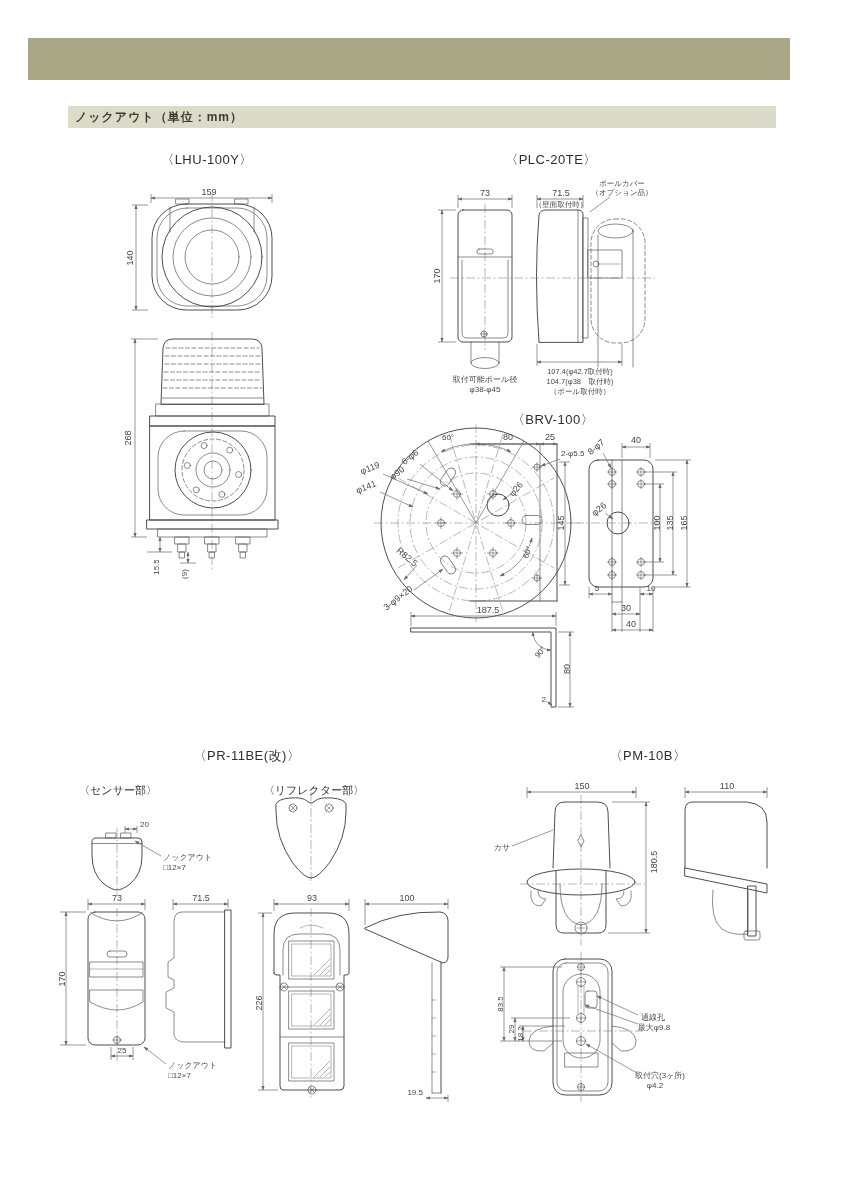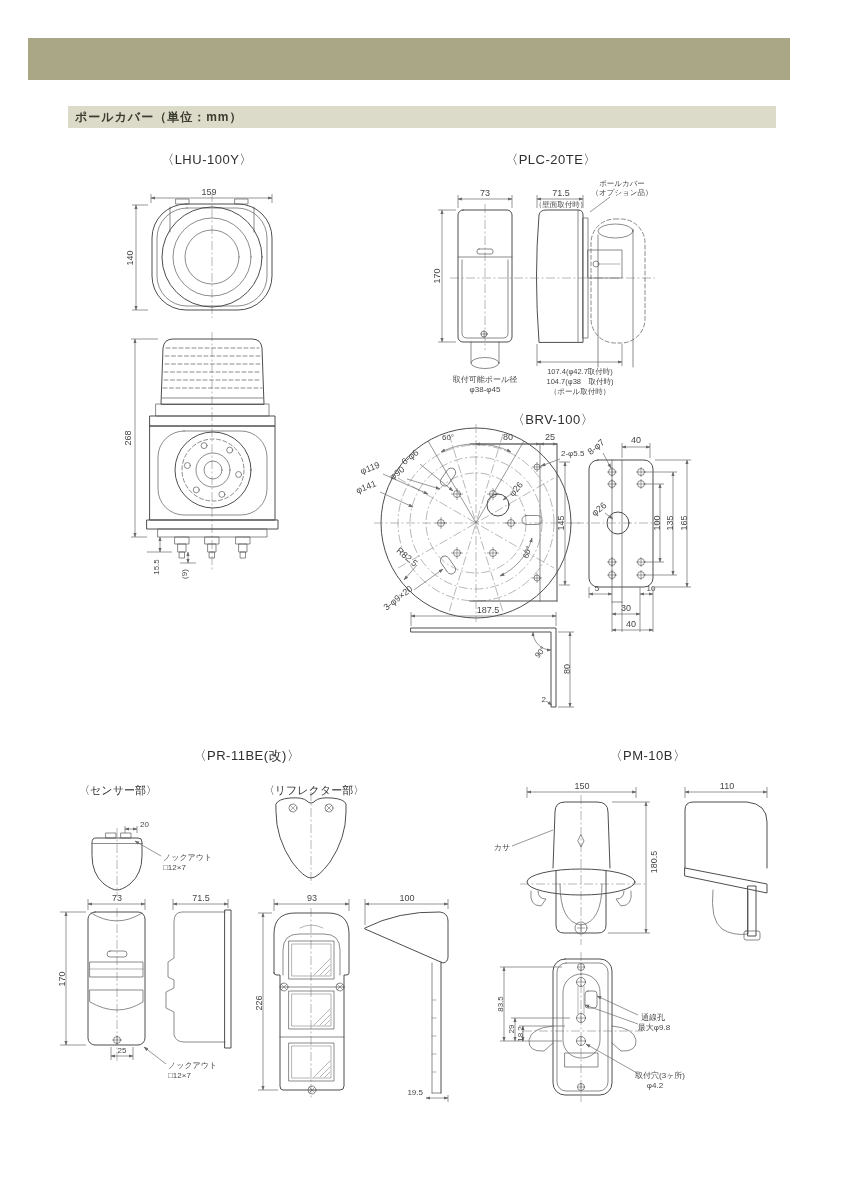--- a/index.html
+++ b/index.html
@@ -24,21 +24,21 @@
   .t8{fill:#474747;font-size:8px;}
   .t7{fill:#474747;font-size:7.5px;}
   .tt{fill:#2e2e2e;font-size:13px;letter-spacing:.5px;}
   .sub{fill:#2e2e2e;font-size:11px;}
 </style>
 </head>
 <body>
 
 <div class="banner"></div>
 <div class="section-bar">
-  <span>ポールカバー（単位：mm）</span>
+  <span>ノックアウト（単位：mm）</span>
 </div>
 
 <svg style="left:85px;top:145px" width="225" height="480" viewBox="85 145 225 480">
   <defs>
       <marker id="m1" viewBox="0 0 10 10" refX="9" refY="5" markerWidth="7" markerHeight="7" orient="auto-start-reverse">
         <path d="M0,1.5 L10,5 L0,8.5 Z" fill="#6b6b6b"></path>
       </marker>
     </defs>
   <text class="tt" x="207" y="164" text-anchor="middle">〈LHU-100Y〉</text>
 

